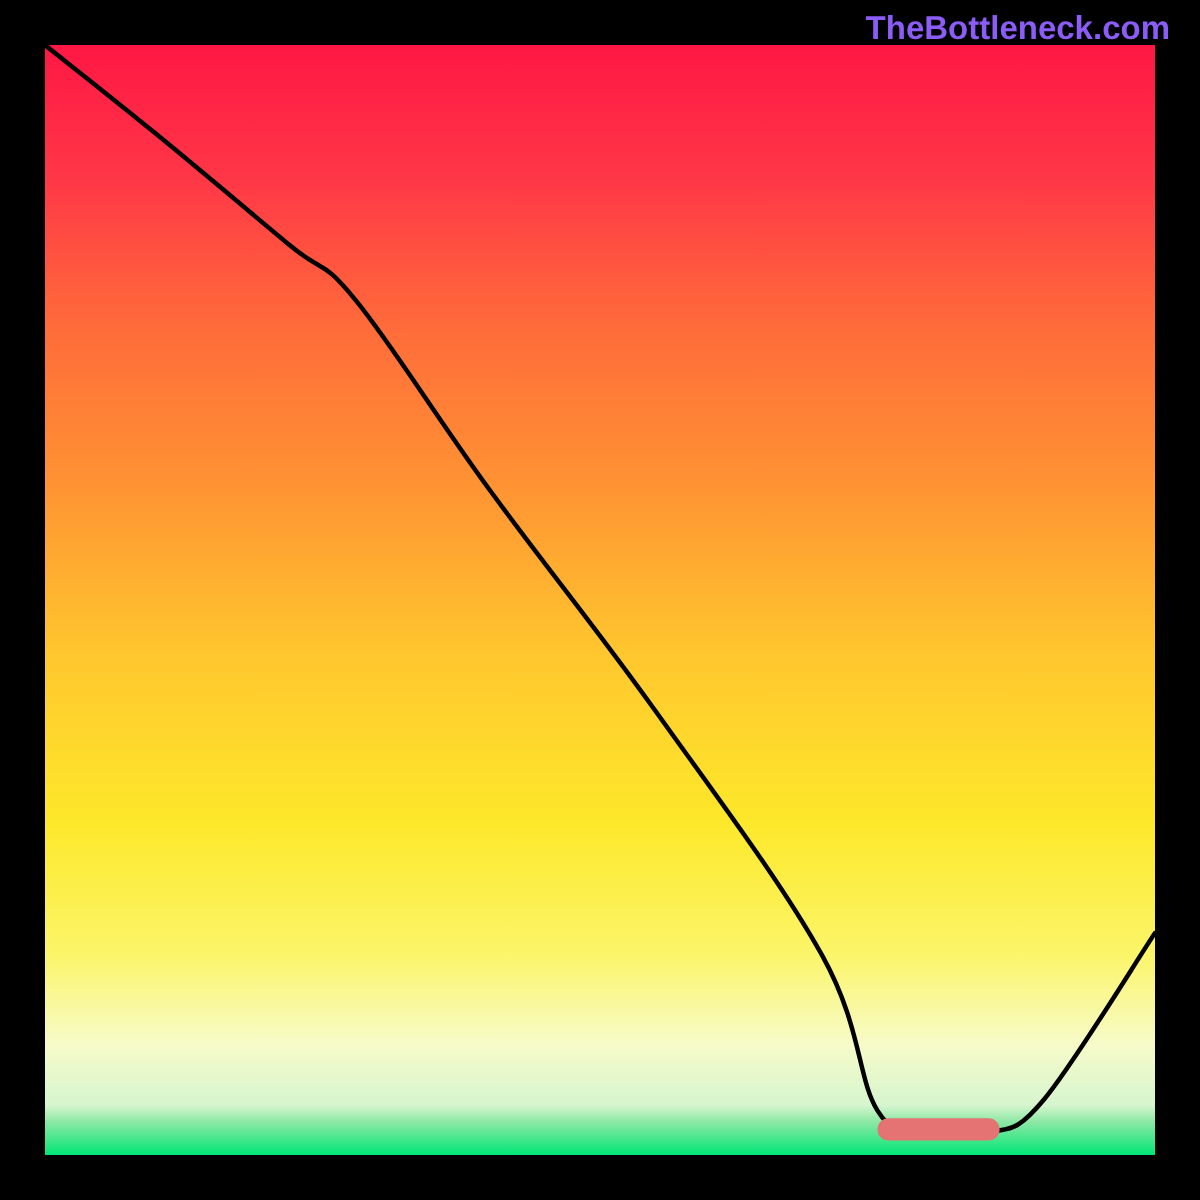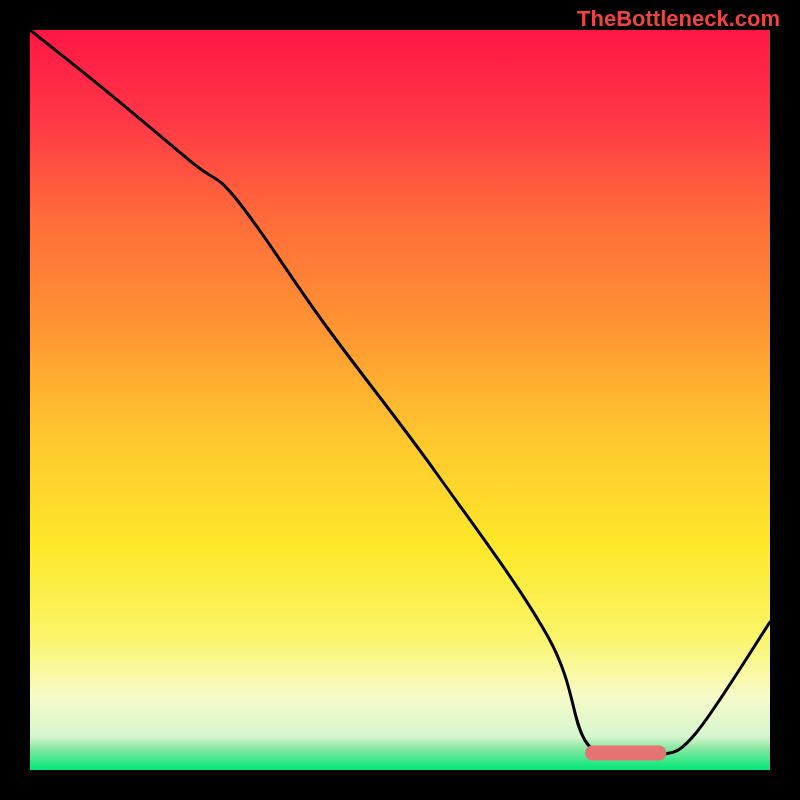--- a/index.html
+++ b/index.html
@@ -16,21 +16,21 @@
     width: 800px;
     height: 800px;
     background: #000;
   }
   .watermark {
     position: absolute;
     top: 6px;
     right: 20px;
     font-size: 22px;
     font-weight: bold;
-    color: #ef4444;
+    color: #8b5cf6;
     z-index: 10;
   }
   .plot-area {
     position: absolute;
     left: 30px;
     top: 30px;
     width: 740px;
     height: 740px;
   }
   svg {

